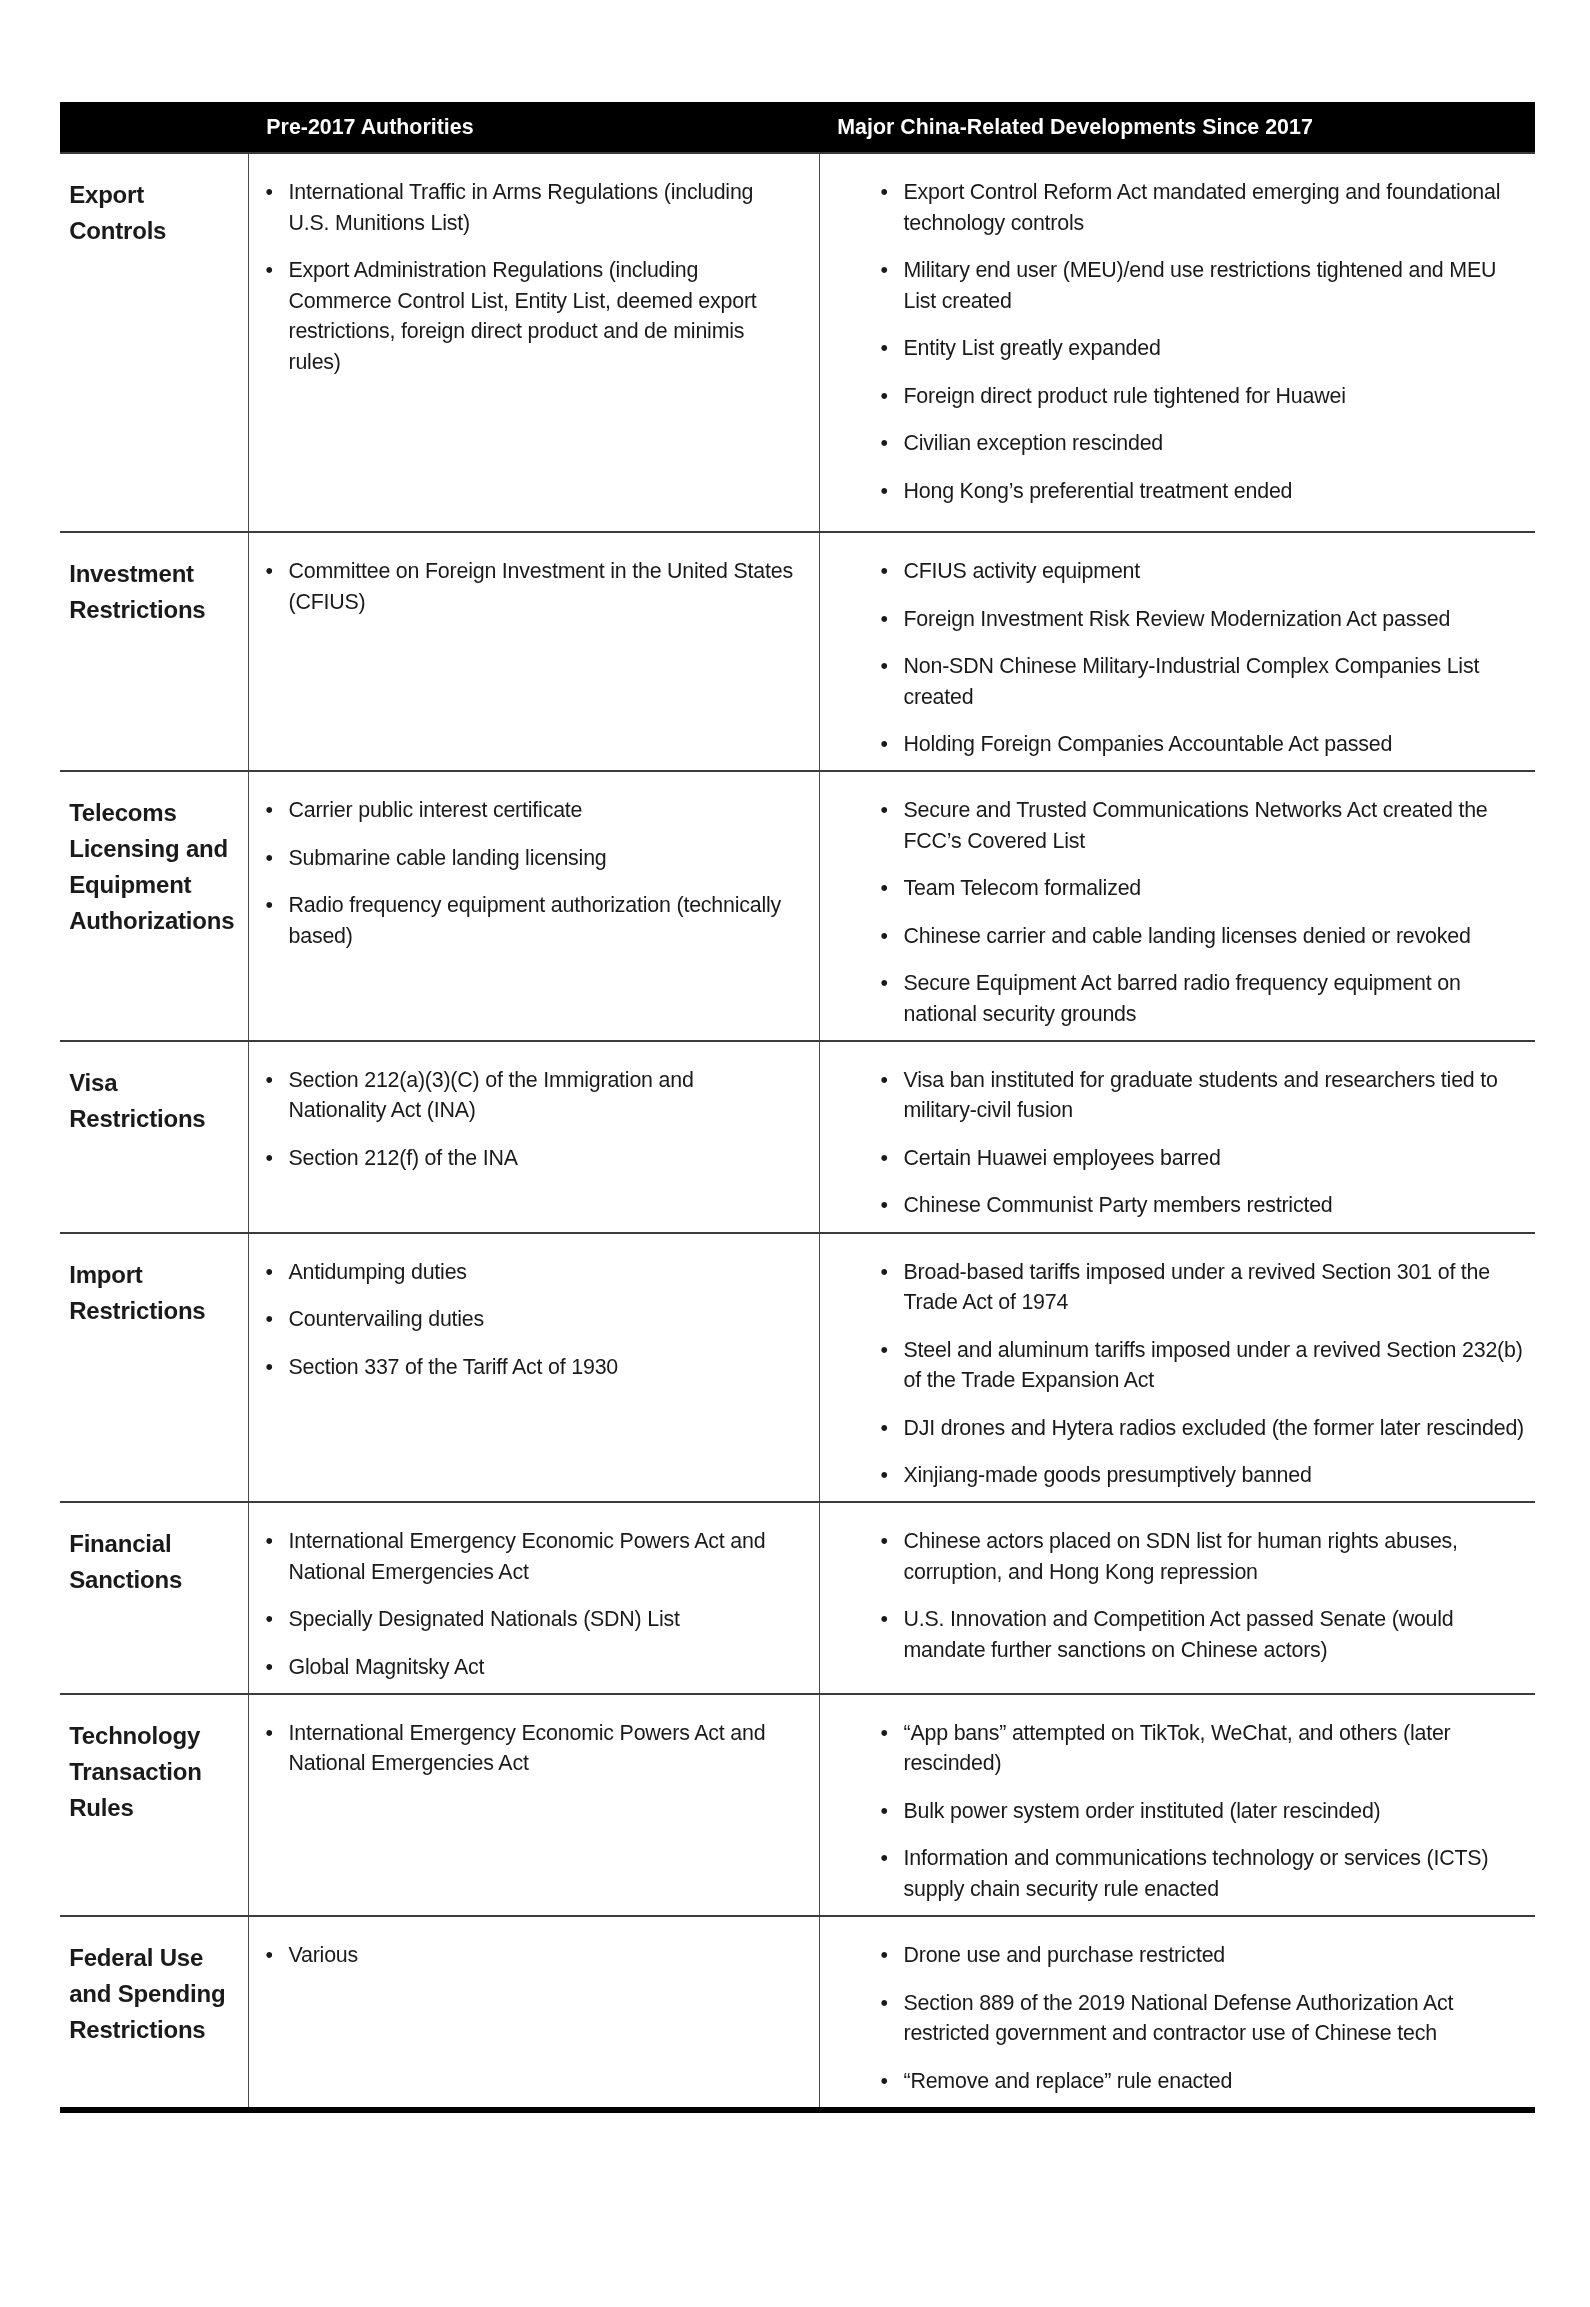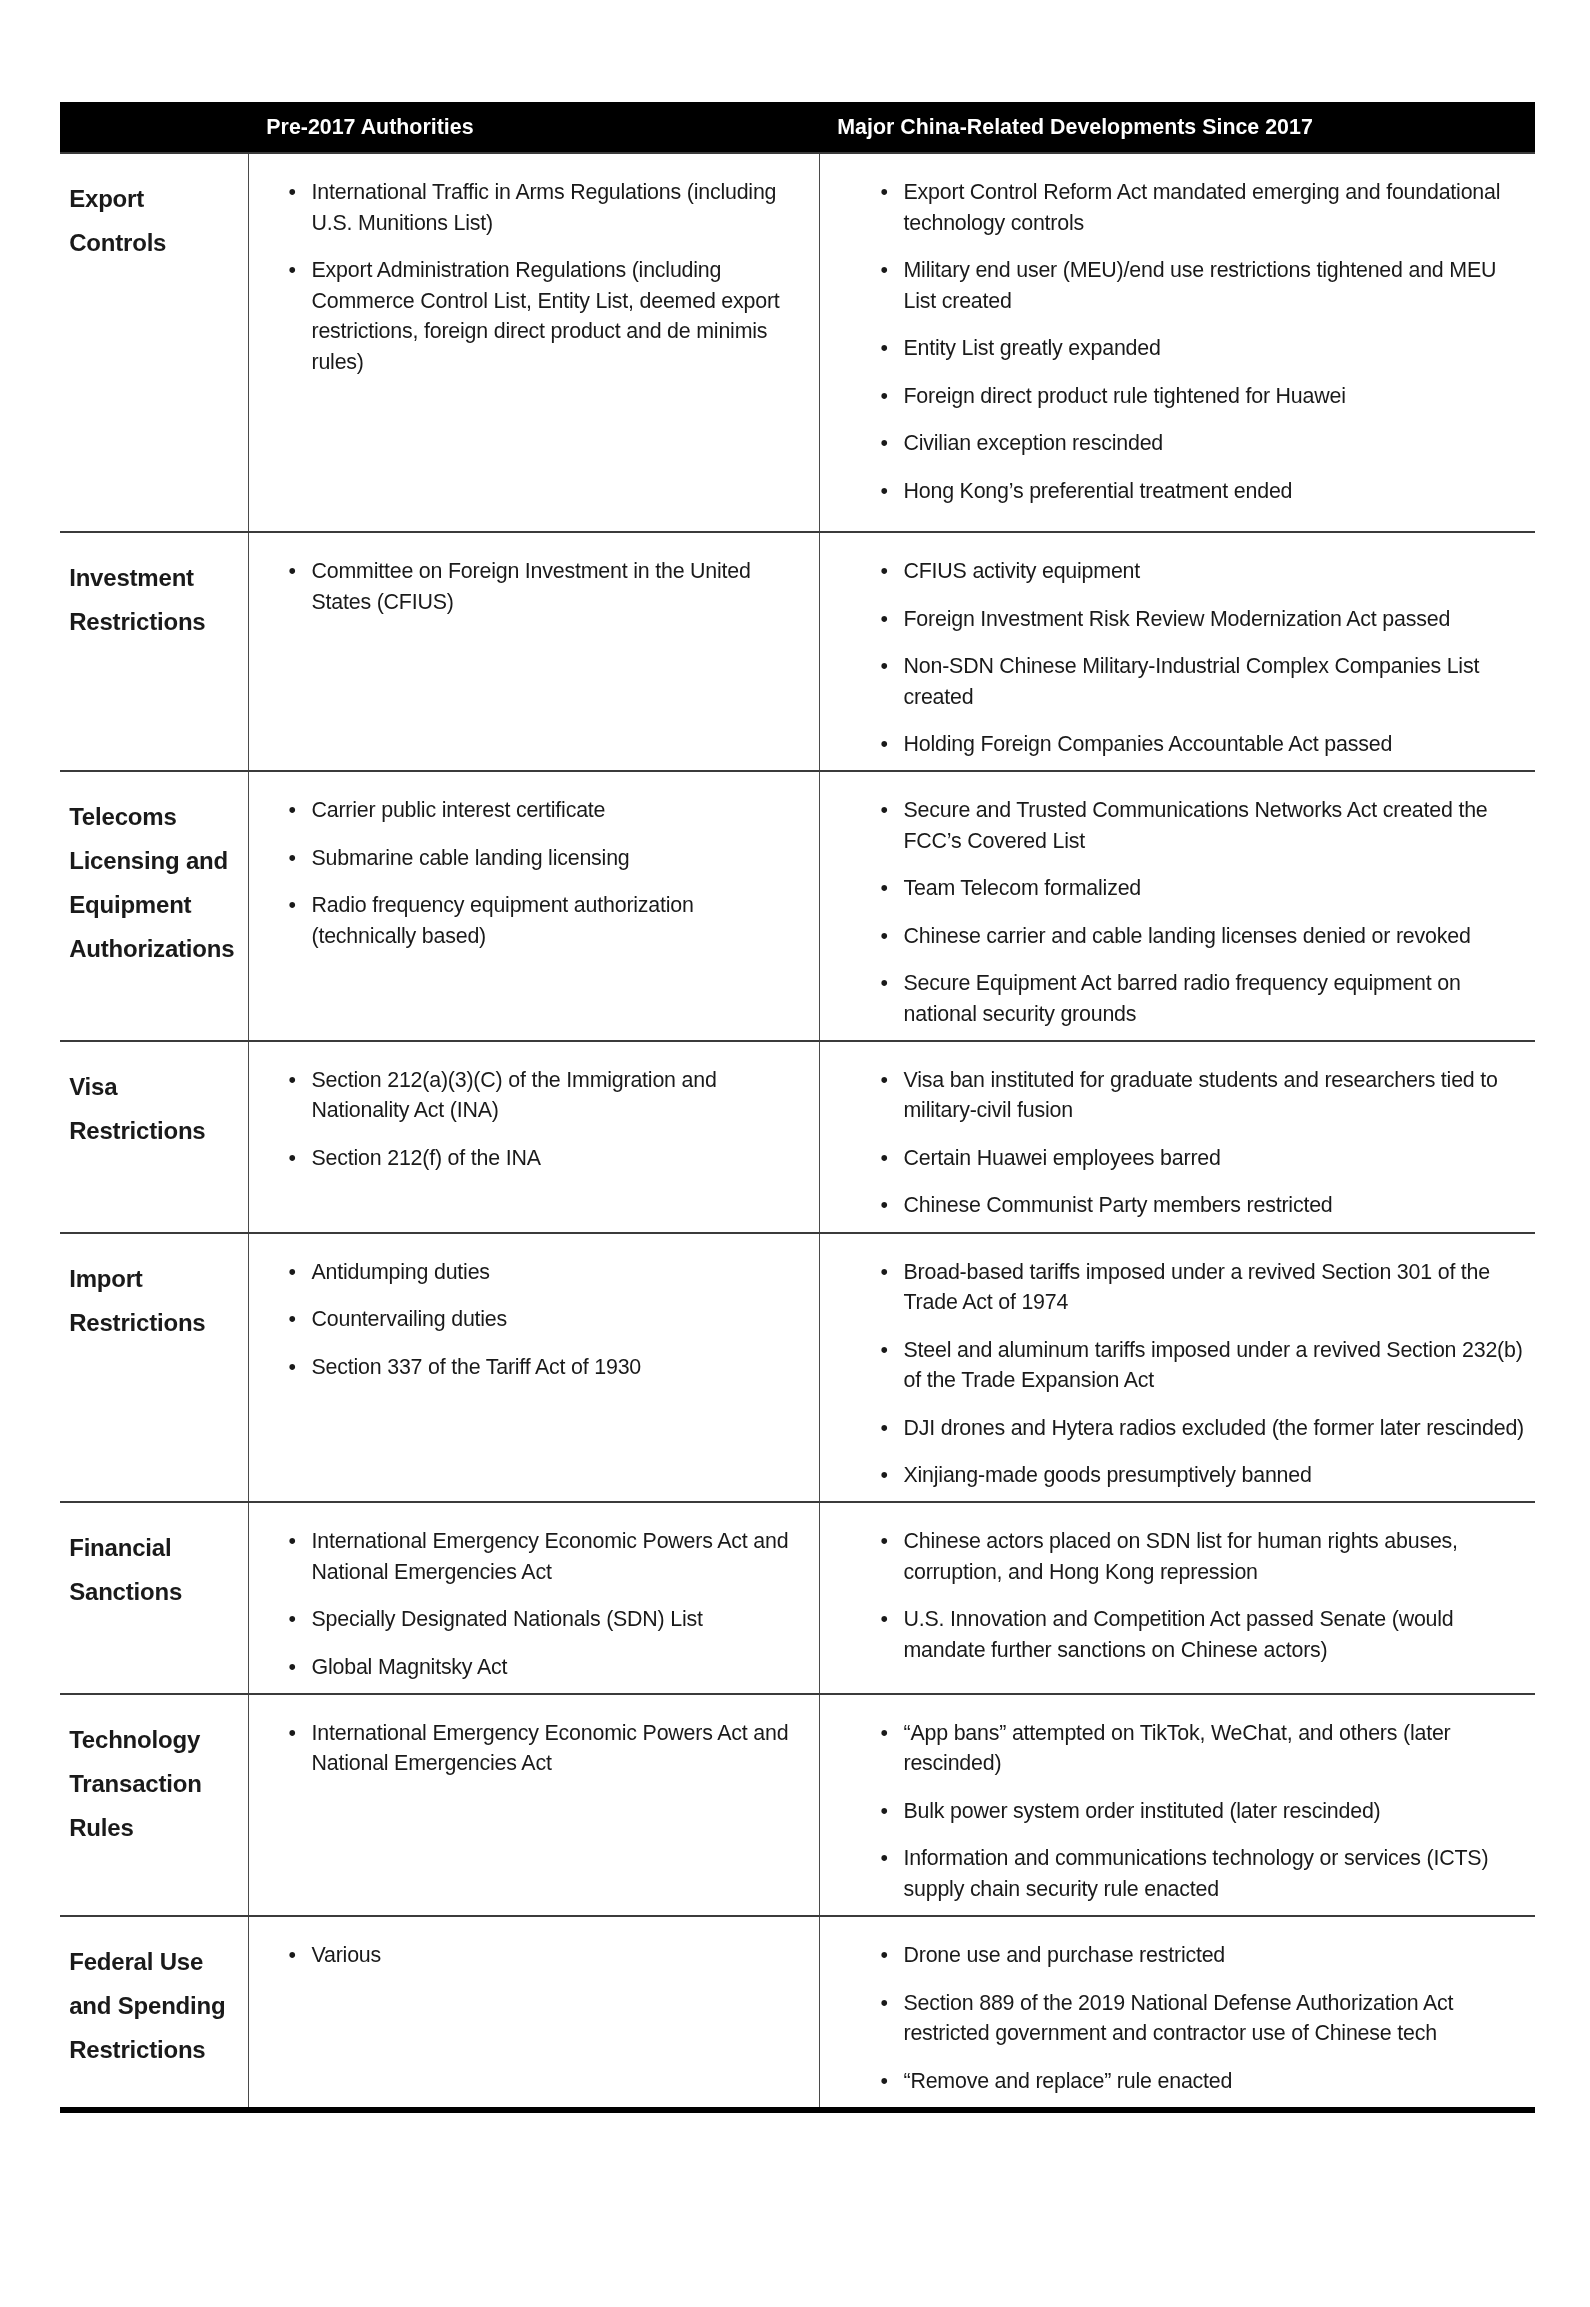--- a/index.html
+++ b/index.html
@@ -57,29 +57,29 @@
     vertical-align: top;
     border-top: 2.3px solid #3b3b3b;
     padding: 23px 18.3px 10.7px 0;
     font-size: 21.4px;
     line-height: 30.5px;
     letter-spacing: -0.2px;
   }
   tbody td.cat {
     font-weight: 700;
     font-size: 24px;
-    line-height: 44px;
+    line-height: 36px;
     padding-left: 9.2px;
     padding-right: 13.7px;
     letter-spacing: -0.2px;
   }
   tbody td.pre, tbody td.since {
     border-left: 1.5px solid #4a4a4a;
   }
-  tbody td.pre   { padding-right: 23px; padding-left: 23px; }
+  tbody td.pre   { padding-right: 23px; }
   tbody td.since { padding-right: 9.2px; padding-left: 44px; }
 
   tbody tr.r0 { height: 379px; }
 
   tbody tr:last-child td {
     border-bottom: 6.9px solid #000000;
   }
 
   .item {
     position: relative;

